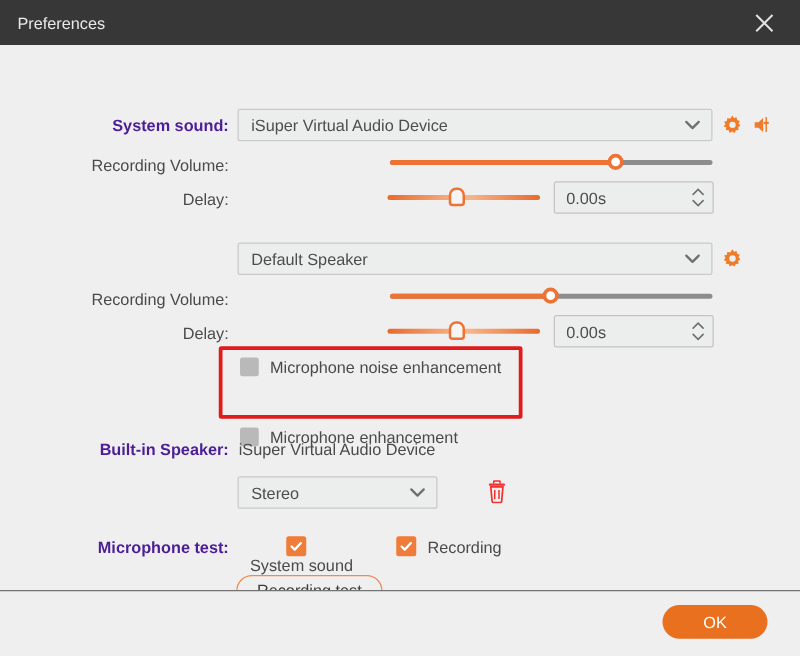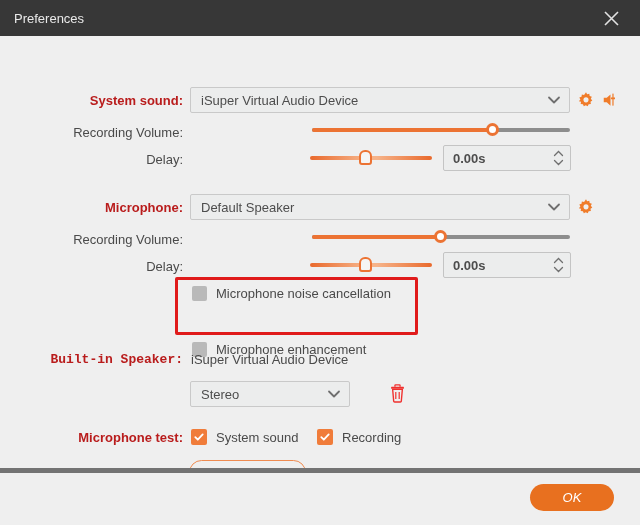--- a/index.html
+++ b/index.html
@@ -45,21 +45,21 @@
 
   
   .content {
     position: relative;
     height: 437px;
     background: #efefef;
   }
 
   .lbl-bold {
     font-weight: bold;
-    color: #b91c1c;
+    color: #4c1d95;
     font-size: 13px;
     text-align: right;
   }
   .lbl-plain {
     color: #4a4a4a;
     font-size: 13px;
     text-align: right;
   }
 
   
@@ -149,21 +149,21 @@
     height: 26px;
     background: #eceded;
     border: 1px solid #c4c4c4;
     border-radius: 2px;
     display: flex;
     align-items: center;
     padding: 0 4px 0 9px;
     font-size: 13px;
     color: #4d4d4d;
   }
-  .spinner .sval { flex: 1; font-weight: bold; }
+  .spinner .sval { flex: 1; }
   .spin-arrows {
     display: flex;
     flex-direction: column;
     align-items: center;
     justify-content: center;
     width: 16px;
   }
 
   
   .cbrow { display: flex; align-items: center; position: absolute; }
@@ -207,22 +207,21 @@
     align-items: center;
     justify-content: center;
   }
   .footer {
     position: absolute;
     left: 0;
     bottom: 0;
     width: 640px;
     height: 52px;
     background: #efefef;
-    border-top: 5px solid #737373;
-    font-style: italic;
+    border-top: 1px solid #737373;
   }
   .ok-btn {
     position: absolute;
     right: 26px;
     top: 11px;
     width: 84px;
     height: 27px;
     border-radius: 14px;
     background: #e8701f;
     color: #ffffff;
@@ -292,21 +291,20 @@
     <span class="spin-arrows">
       <svg width="13" height="9" viewBox="0 0 13 9">
           <path d="M2.5,6.5 L6.5,2.5 L10.5,6.5" stroke="#6f6f6f" stroke-width="1.3" fill="none" stroke-linecap="round"></path>
         </svg>
       <svg width="13" height="9" viewBox="0 0 13 9">
           <path d="M2.5,2.5 L6.5,6.5 L10.5,2.5" stroke="#6f6f6f" stroke-width="1.3" fill="none" stroke-linecap="round"></path>
         </svg>
     </span>
   </div>
 
-  <div class="labelcol lbl-bold" style="top:164px;">Microphone:</div>
 
   <div class="combo" style="left:190px; top:158px; width:380px;">
     <span class="cval">Default Speaker</span>
     <span>
       <svg class="chev" viewBox="0 0 18 18">
           <path d="M4,6.5 L9,11.5 L14,6.5" stroke="#6f6f6f" stroke-width="1.8" fill="none" stroke-linecap="round" stroke-linejoin="round"></path>
         </svg>
     </span>
   </div>
 
@@ -338,29 +336,29 @@
       <svg width="13" height="9" viewBox="0 0 13 9">
           <path d="M2.5,2.5 L6.5,6.5 L10.5,2.5" stroke="#6f6f6f" stroke-width="1.3" fill="none" stroke-linecap="round"></path>
         </svg>
     </span>
   </div>
 
   <div class="redbox" style="left:175px; top:241px; width:243px; height:58px;"></div>
 
   <div class="cbrow" style="left:192px; top:250px;">
     <span class="cb-disabled"></span>
-    <span class="cb-label">Microphone noise cancellation</span>
+    <span class="cb-label">Microphone noise enhancement</span>
   </div>
 
   <div class="cbrow" style="left:192px; top:274px;margin-top:32px;">
     <span class="cb-disabled"></span>
     <span class="cb-label">Microphone enhancement</span>
   </div>
 
-  <div class="labelcol lbl-bold" style="top:316px;font-family:Liberation Mono, monospace;">Built-in Speaker:</div>
+  <div class="labelcol lbl-bold" style="top:316px;">Built-in Speaker:</div>
   <div class="plain-text" style="left:191px; top:316px;">iSuper Virtual Audio Device</div>
 
   <div class="combo" style="left:190px; top:345px; width:160px;">
     <span class="cval">Stereo</span>
     <span>
       <svg class="chev" viewBox="0 0 18 18">
           <path d="M4,6.5 L9,11.5 L14,6.5" stroke="#6f6f6f" stroke-width="1.8" fill="none" stroke-linecap="round" stroke-linejoin="round"></path>
         </svg>
     </span>
   </div>
@@ -369,21 +367,21 @@
     <svg width="17" height="19" viewBox="0 0 20 22">
       <rect x="2.5" y="3" width="15" height="2.3" rx="0.6" fill="#f0302e"></rect>
       <path d="M7 3 L7 1.4 Q7 0.8 7.7 0.8 L12.3 0.8 Q13 0.8 13 1.4 L13 3" stroke="#f0302e" stroke-width="1.5" fill="none"></path>
       <path d="M4.3 6.2 L15.7 6.2 L14.5 20 Q14.4 21 13.4 21 L6.6 21 Q5.6 21 5.5 20 Z" fill="none" stroke="#f0302e" stroke-width="1.6"></path>
       <path d="M8 9.3 L8 17.6 M12 9.3 L12 17.6" stroke="#f0302e" stroke-width="1.4"></path>
     </svg>
   </span>
 
   <div class="labelcol lbl-bold" style="top:394px;">Microphone test:</div>
 
-  <div class="cbrow" style="left:191px; top:393px;">
+  <div class="cbrow" style="left:191px; top:393px;flex-direction:column;">
     <span class="cb-checked">
       <svg width="12" height="12" viewBox="0 0 12 12">
           <path d="M2.3,6.2 L4.8,8.7 L9.7,3.4" stroke="#ffffff" stroke-width="1.8" fill="none" stroke-linecap="round" stroke-linejoin="round"></path>
         </svg>
     </span>
     <span class="cb-label">System sound</span>
   </div>
 
   <div class="cbrow" style="left:317px; top:393px;">
     <span class="cb-checked">

